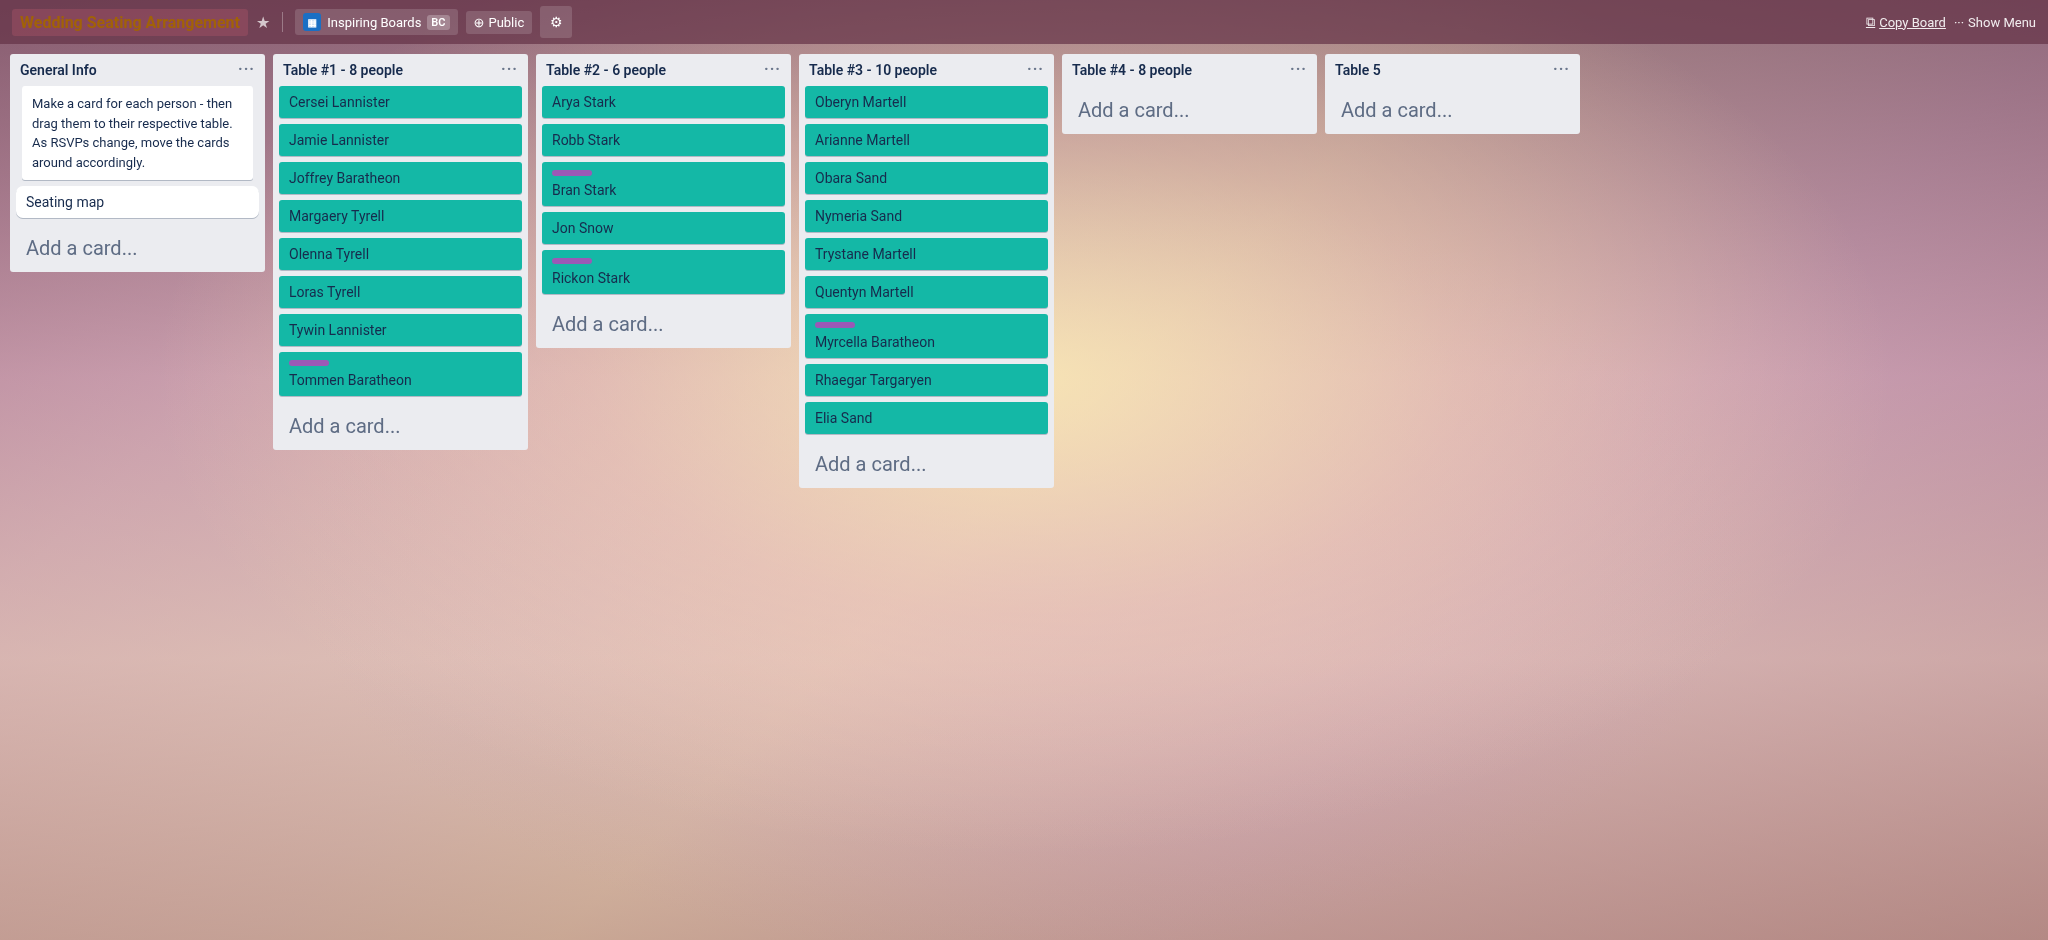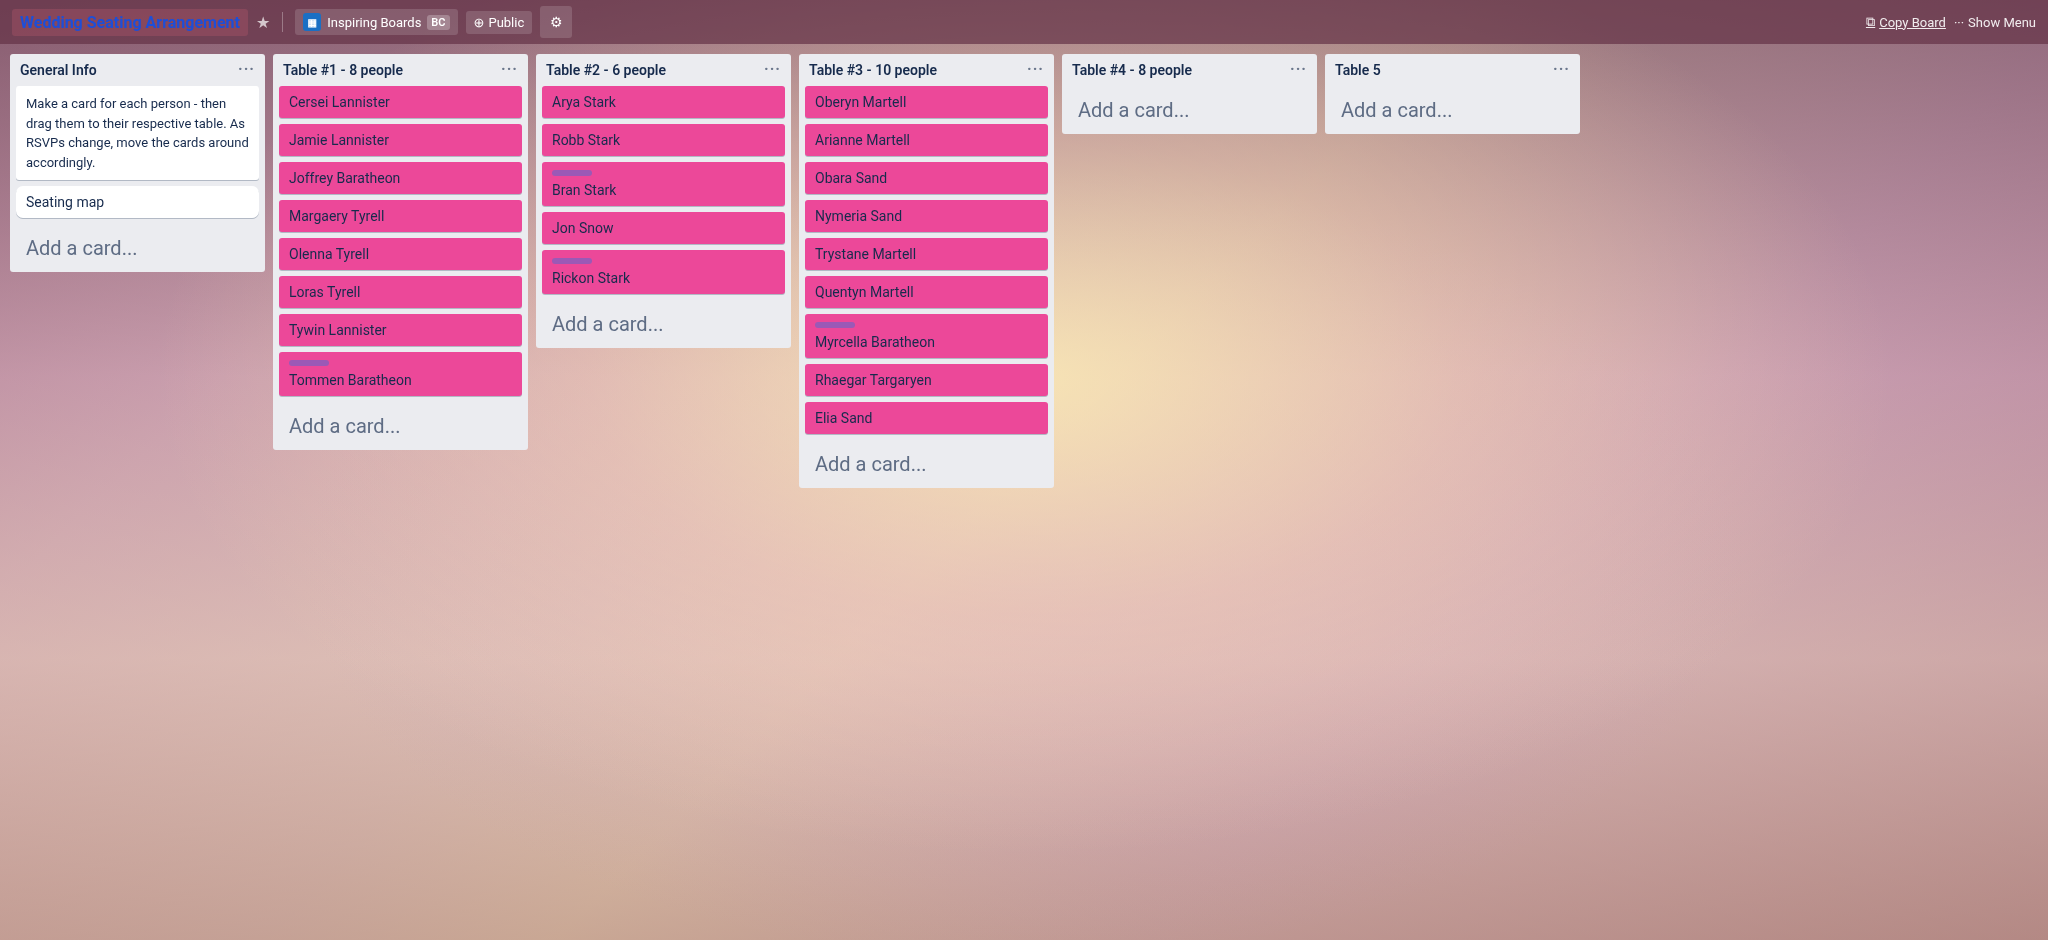--- a/index.html
+++ b/index.html
@@ -51,21 +51,21 @@
       height: 44px;
       background: rgba(100, 50, 70, 0.7);
       color: white;
       gap: 8px;
       flex-shrink: 0;
     }
 
     .header-title {
       font-weight: 700;
       font-size: 16px;
-      color: #1d4ed8;
+      color: #a16207;
       background: rgba(160, 80, 100, 0.5);
       padding: 4px 8px;
       border-radius: 3px;
     }
 
     .header-star {
       color: rgba(255,255,255,0.7);
       font-size: 16px;
       cursor: pointer;
     }
@@ -198,21 +198,21 @@
       letter-spacing: 1px;
     }
 
     .list-cards {
       padding: 0 6px;
       overflow-y: auto;
       flex: 1;
     }
 
     .card {
-      background: #ec4899;
+      background: #14b8a6;
       border-radius: 3px;
       padding: 8px 10px;
       margin-bottom: 6px;
       box-shadow: 0 1px 0 rgba(9,30,66,0.25);
       cursor: pointer;
       position: relative;
     }
 
     .card-label {
       width: 40px;
@@ -233,21 +233,21 @@
       cursor: pointer;
       font-size: 20px;
       border-radius: 3px;
       margin: 4px 6px;
     }
 
     .general-info-desc {
       background: white;
       border-radius: 3px;
       padding: 8px 10px;
-      margin: 0 6px 6px;
+      margin: 0 12px 6px;
       font-size: 13px;
       color: #172b4d;
       line-height: 1.5;
       box-shadow: 0 1px 0 rgba(9,30,66,0.25);
     }
 
     .seating-map-card {
       background: white;
       border-radius: 7px;
       padding: 8px 10px;

